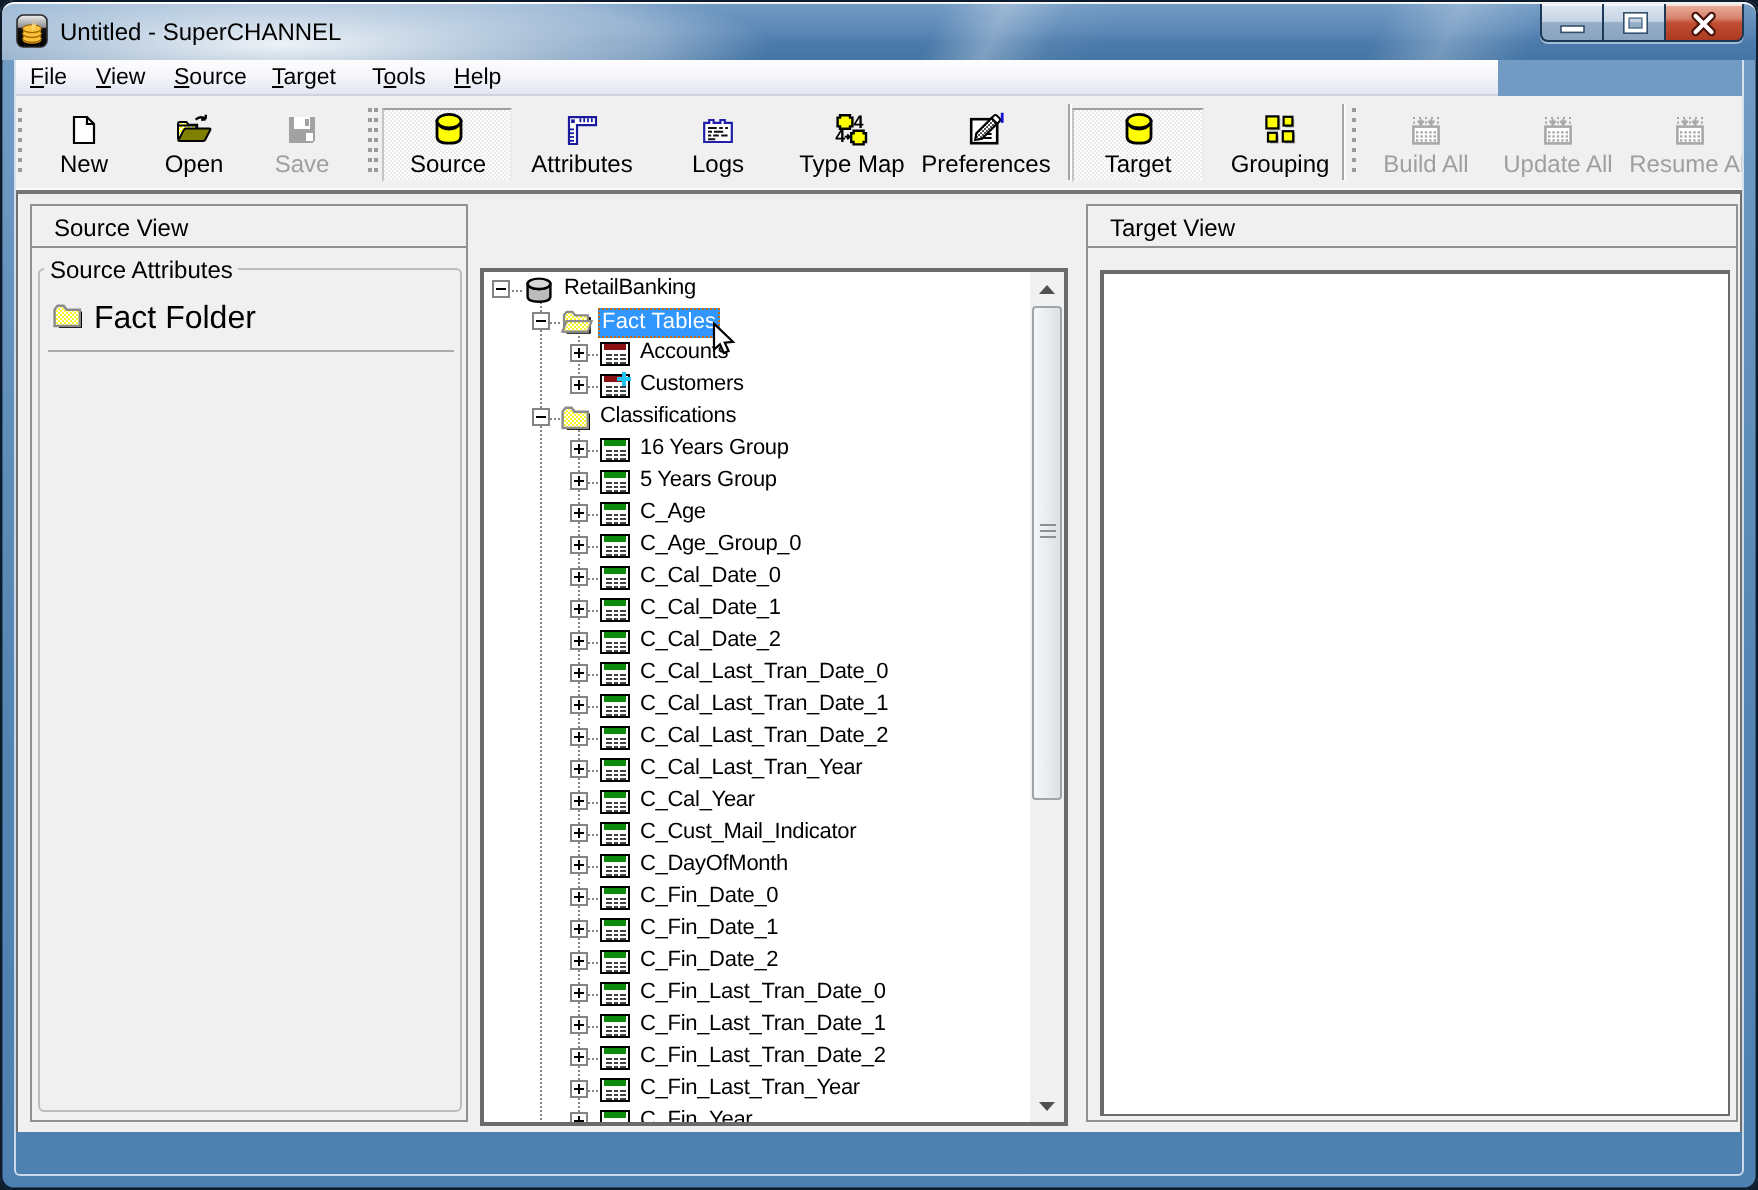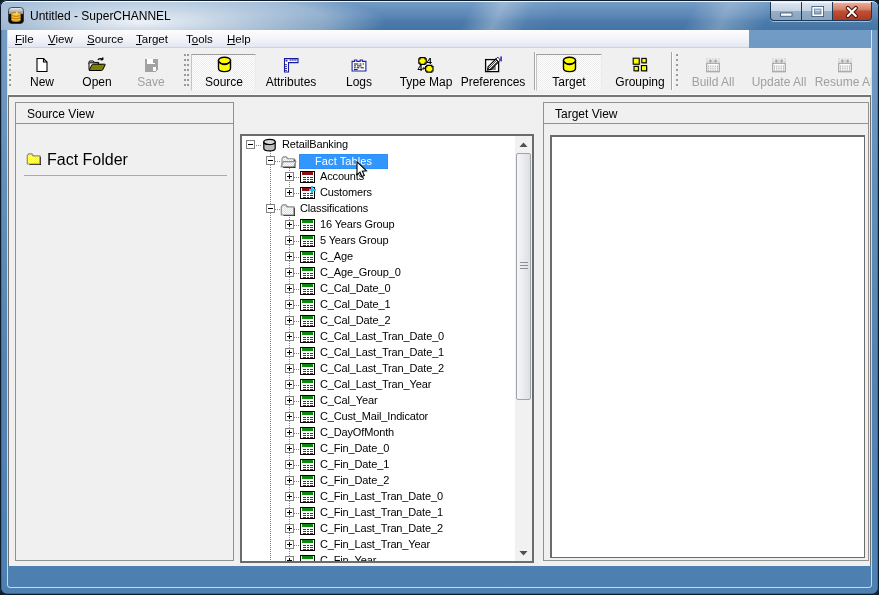--- a/index.html
+++ b/index.html
@@ -50,21 +50,21 @@
   border:2px solid #6b6b6b; overflow:hidden; }
 #treec { position:absolute; left:-242px; top:-136px; width:879px; height:595px; }
 .vline { position:absolute; width:1px; background:repeating-linear-gradient(180deg,#848484 0 1px,transparent 1px 2px); }
 .hline { position:absolute; height:1px; background:repeating-linear-gradient(90deg,#848484 0 1px,transparent 1px 2px); }
 .ebox { position:absolute; width:9px; height:9px; background:#fff; border:1px solid #848484; }
 .ebox .minus { position:absolute; left:1px; top:3px; width:5px; height:1px; background:#000; }
 .ebox .plus { position:absolute; left:1px; top:3px; width:5px; height:1px; background:#000; }
 .ebox .plus::after { content:""; position:absolute; left:2px; top:-2px; width:1px; height:5px; background:#000; }
 .ticon { position:absolute; }
 .tlabel { position:absolute; height:16px; font-size:11px; letter-spacing:-0.15px; line-height:16px; color:#000; white-space:pre; }
-.tlabel.sel { background:#3296ff; color:#fff; padding:0 15px; border:1px dotted #c66a00; height:15px; line-height:13px; letter-spacing:0.1px; }
+.tlabel.sel { background:#3296ff; color:#fff; padding:0 1px; border:1px dotted #c66a00; height:15px; line-height:13px; letter-spacing:0.1px; }
 #sbar { position:absolute; right:0; top:0; width:17px; bottom:0; background:#f1f1f1; }
 .sb-btn { position:absolute; left:0; width:17px; height:17px; display:flex; align-items:center; justify-content:center; }
 #sbthumb { position:absolute; left:1px; width:15px; top:17px; height:247px;
   background:linear-gradient(90deg,#f6f7f8,#e7e9ec 60%,#dddfe3); border:1px solid #9fa4aa; border-radius:2px; }
 #rwhite { position:absolute; left:550px; top:135px; width:315px; height:423px; background:#fff;
   border:2px solid #6b6b6b; border-right-width:1px; border-bottom-width:1px; }
 #statusbar { position:absolute; left:8px; top:566px; width:863px; height:21px; background:#f0f0f0;
   border-top:1px solid #fff; font-size:12px; color:#000; }
 .rgrip { position:absolute; right:1px; bottom:1px; width:13px; height:13px;
   background:repeating-linear-gradient(135deg, transparent 0 3px, #fff 3px 4.5px, #9f9f9f 4.5px 6px); }
@@ -359,20 +359,23 @@
           </svg>
         </div>
         <div class="tlab">Resume All</div>
       </div>
  </div>
  <div id="tbborder"></div>
  <div id="client"></div>
  <div class="panelbox" style="left:15px;top:102px;width:219px;height:459px">
    <div class="phead">Source View</div>
  </div>
+ <div id="grpbox">
+   <div class="glegend">Source Attributes</div>
+ </div>
  <div class="abs" style="left:26px;top:151px;width:16px;height:13px"><svg width="16" height="13" viewBox="0 0 16 13">
         <defs>
           <pattern id="dz" width="2" height="2" patternUnits="userSpaceOnUse">
             <rect width="2" height="2" fill="#ffffff"></rect>
             <rect width="1" height="1" fill="#f6f32a"></rect>
             <rect x="1" y="1" width="1" height="1" fill="#f6f32a"></rect>
           </pattern>
         </defs>
 <path d="M2.5 4.5 L4 2.7 L7 2.7 L8.5 4.7 L15 4.7 L15 13 L3.5 13 Z" fill="#000"></path>
 <path d="M1.3 3.7 L2.8 1.9 L5.8 1.9 L7.3 3.9 L13.9 3.9 L13.9 12 L1.3 12 Z" fill="url(#dz)" stroke="#8a8a8a" stroke-width="1.2"></path>

